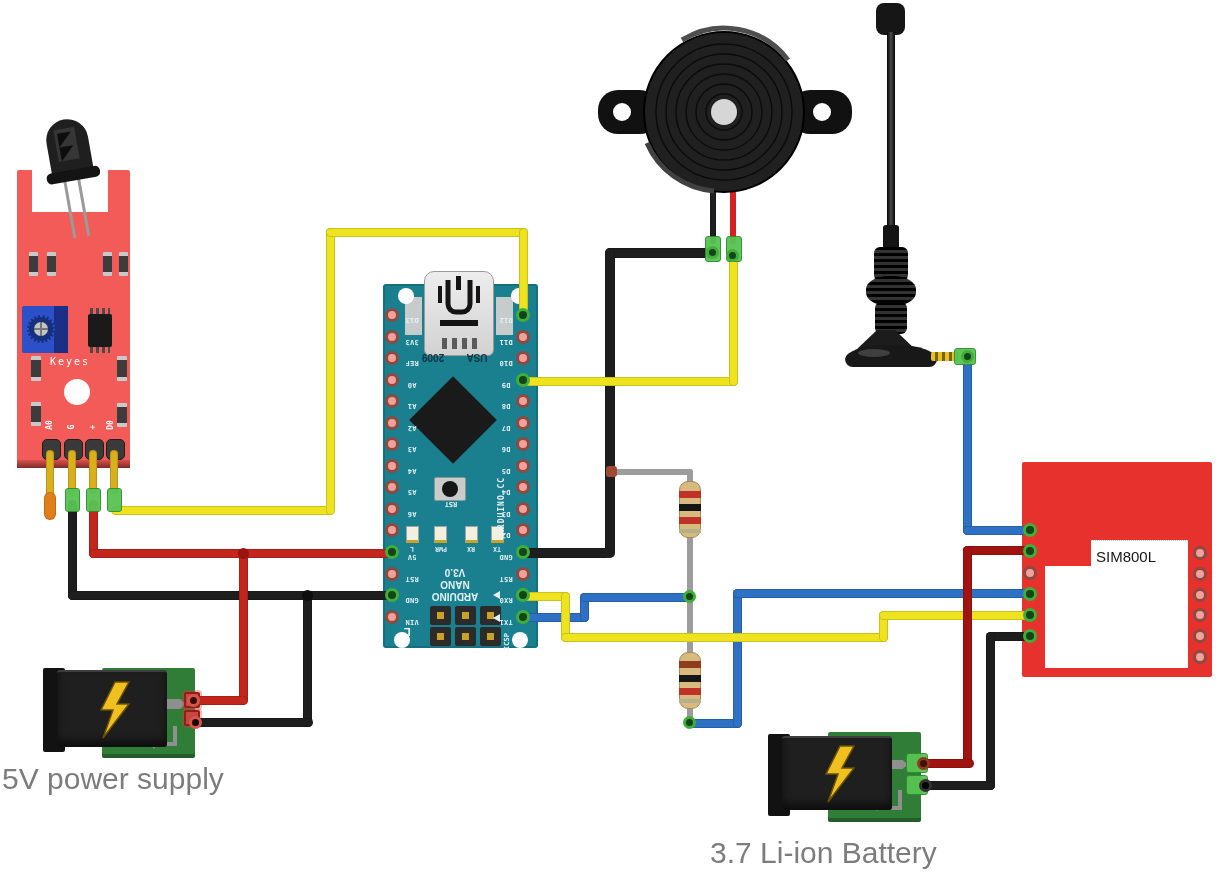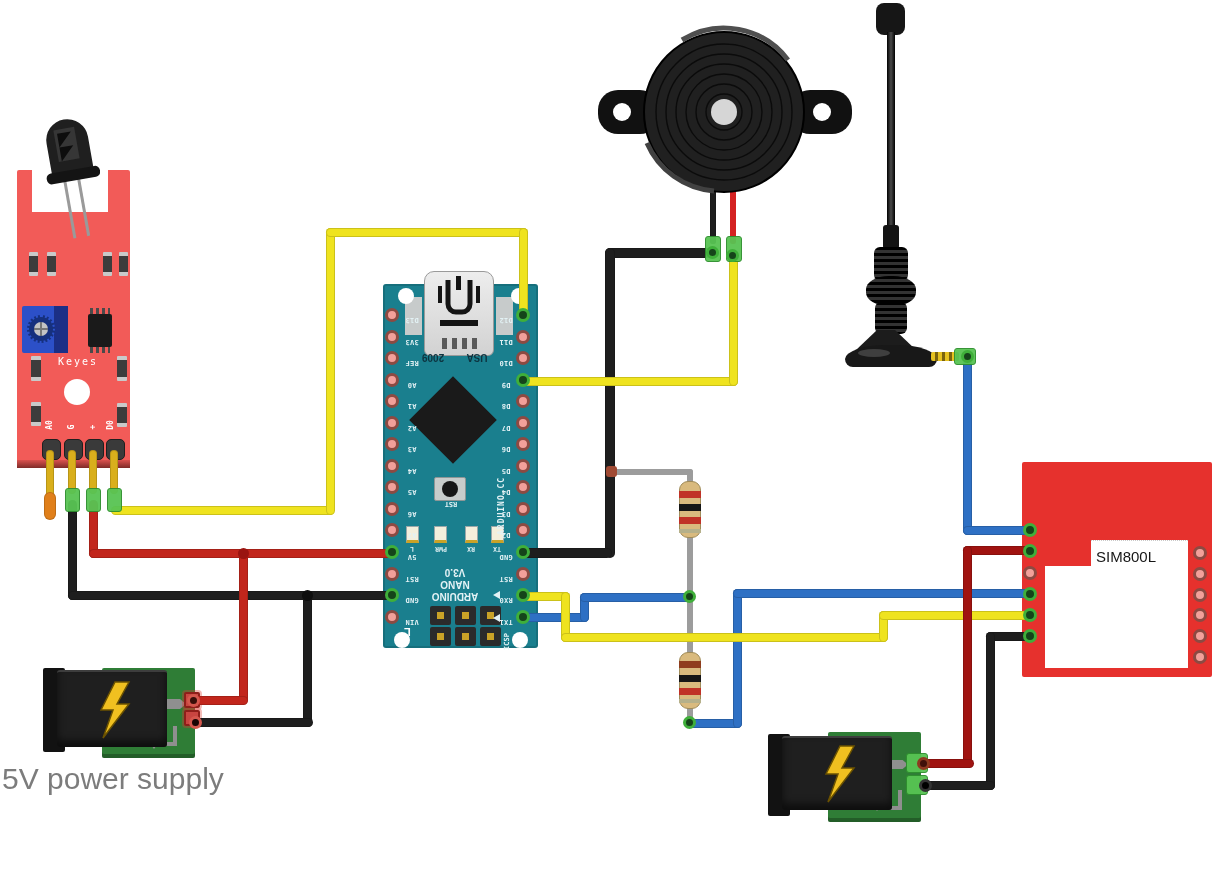--- a/index.html
+++ b/index.html
@@ -89,21 +89,21 @@
     <div class="abs z5" style="left:54px;top:306px;width:14px;height:47px;background:#1B2F86;"></div>
     <div class="abs z5" style="left:27px;top:315px;width:28px;height:28px;border-radius:50%;background:#16307E;
                 border:2px dotted #2C52CC;box-sizing:border-box;"></div>
     <div class="abs z6" style="left:34px;top:322px;width:14px;height:14px;border-radius:50%;background:#C4C4C4;
                 background-image:linear-gradient(0deg,transparent 6px,#777 6px,#777 8px,transparent 8px),
                                  linear-gradient(90deg,transparent 6px,#777 6px,#777 8px,transparent 8px);"></div>
 
     <div class="abs z4" style="left:88px;top:314px;width:24px;height:33px;background:#1A1A1A;border-radius:2px;"></div>
     <div class="abs z3" style="left:90px;top:308px;width:20px;height:6px;background:repeating-linear-gradient(90deg,#4A4A4A 0 3px,transparent 3px 6px);"></div>
     <div class="abs z3" style="left:90px;top:347px;width:20px;height:6px;background:repeating-linear-gradient(90deg,#4A4A4A 0 3px,transparent 3px 6px);"></div>
-    <div class="abs z7" style="left:50px;top:356px;width:56px;text-align:center;color:#fff;
+    <div class="abs z7" style="left:50px;top:356px;width:56px;text-align:left;color:#fff;
                 font-family:'DejaVu Sans Mono',monospace;font-size:10px;letter-spacing:2px;">Keyes</div>
     <div class="hole" style="left:64px;top:379px;width:26px;height:26px;"></div>
 
     <span class="slabel" style="left:39px;top:420px;">A0</span>
     <span class="slabel" style="left:61px;top:422px;">G</span>
     <span class="slabel" style="left:82px;top:422px;">+</span>
     <span class="slabel" style="left:100px;top:420px;">D0</span>
 
     <div class="abs z5" style="left:42px;top:439px;width:17px;height:19px;background:#3A3A3A;border:1px solid #1F1F1F;border-radius:5px;"></div>
     <div class="abs z5" style="left:64px;top:439px;width:17px;height:19px;background:#3A3A3A;border:1px solid #1F1F1F;border-radius:5px;"></div>
@@ -368,20 +368,21 @@
                 border-top:2px solid #3D3D3D;box-shadow:inset 0 -6px 8px rgba(0,0,0,.6);box-sizing:border-box;">
       <svg width="110" height="72" viewBox="0 0 110 72">
         <polygon points="58,8 72,8 60,30 72,30 46,64 56,36 44,36" fill="#F0C020" stroke="#6B5200" stroke-width="1.5"></polygon>
       </svg>
     </div>
     <div class="gconn" style="left:906px;top:753px;width:20px;height:18px;"></div>
     <div class="gconn" style="left:906px;top:775px;width:20px;height:18px;"></div>
     <div class="abs z20" style="left:917px;top:757px;width:13px;height:13px;border-radius:50%;background:#40100A;border:3px solid #8E3A20;box-sizing:border-box;"></div>
     <div class="abs z20" style="left:919px;top:779px;width:13px;height:13px;border-radius:50%;background:#000;border:3px solid #333;box-sizing:border-box;"></div>
   </div>
+  <div class="caption" style="left:710px;top:836px;">3.7 Li-ion Battery</div>
 
   <div class="grp">
     <div class="abs z11" style="left:679px;top:481px;width:22px;height:57px;background:var(--resistor-tan);border-radius:9px;border:1px solid #A08C5A;box-sizing:border-box;"></div>
     <div class="abs z11" style="left:679px;top:491px;width:22px;height:7px;background:#C03227;"></div>
     <div class="abs z11" style="left:679px;top:504px;width:22px;height:7px;background:#161616;"></div>
     <div class="abs z11" style="left:679px;top:517px;width:22px;height:7px;background:#C03227;"></div>
     <div class="abs z11" style="left:679px;top:529px;width:22px;height:4px;background:#B5B08A;"></div>
     <div class="abs z11" style="left:679px;top:652px;width:22px;height:57px;background:var(--resistor-tan);border-radius:9px;border:1px solid #A08C5A;box-sizing:border-box;"></div>
     <div class="abs z11" style="left:679px;top:661px;width:22px;height:7px;background:#8F3D1E;"></div>
     <div class="abs z11" style="left:679px;top:675px;width:22px;height:7px;background:#161616;"></div>

